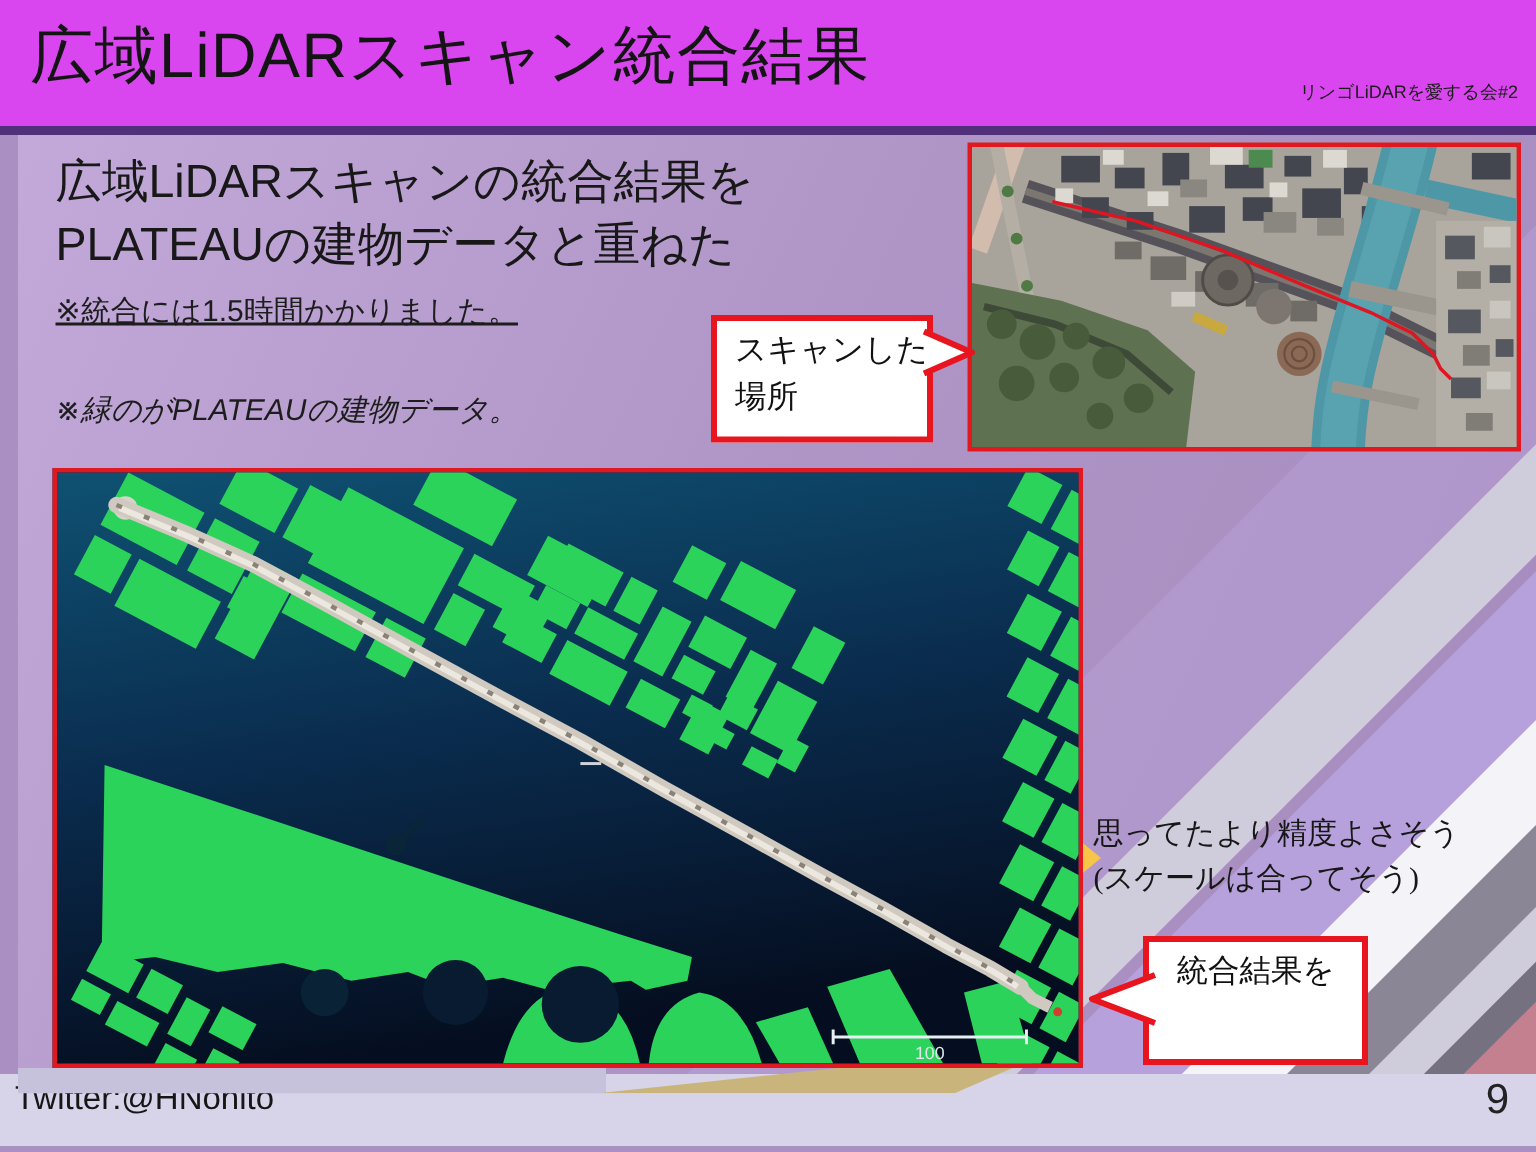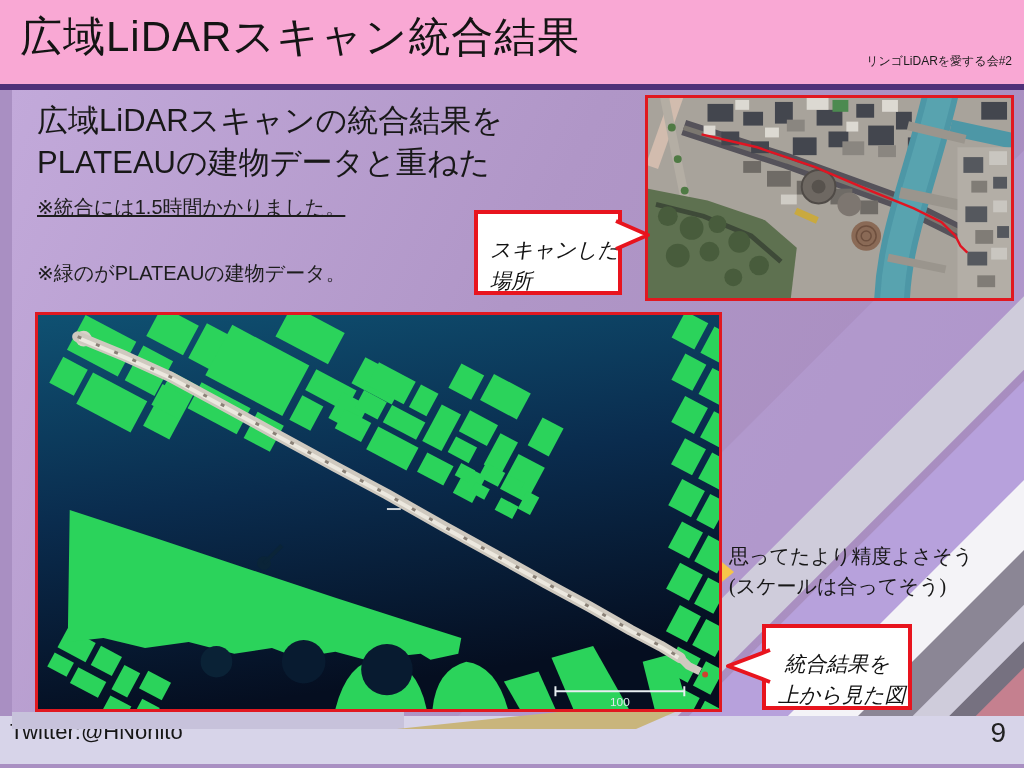--- a/index.html
+++ b/index.html
@@ -1,39 +1,39 @@
 <!DOCTYPE html>
 <html><head>
 <meta charset="utf-8">
 <style>
   html,body{margin:0;padding:0;background:#6b6b6b;}
   .slide{position:relative;width:1024px;height:768px;overflow:hidden;
          font-family:"Liberation Sans","DejaVu Sans",sans-serif;color:#161616;background:#a98fc2;}
   
-  .titlebar{position:absolute;left:0;top:0;width:1024px;height:84px;background:#f9a8d4;}
+  .titlebar{position:absolute;left:0;top:0;width:1024px;height:84px;background:#d946ef;}
   .slide-title{position:absolute;left:20px;top:9px;margin:0;font-size:42px;font-weight:400;
                letter-spacing:1px;color:#141414;white-space:nowrap;}
   .event-name{position:absolute;right:12px;top:53px;font-size:12px;color:#1c1c1c;white-space:nowrap;}
   .divider{position:absolute;left:0;width:1024px;background:#503179;}
   .divider.top{top:84px;height:6px;}
   .divider.bottom{top:729px;height:7px;background:#543383;}
   
   .footer{position:absolute;left:0;top:716px;width:1024px;height:48px;background:#d7d4e9;}
   .twitter{position:absolute;left:10px;top:3px;font-size:22px;color:#161616;}
   .page-number{position:absolute;right:18px;top:1px;font-size:28px;color:#222;}
   
   .body-area{position:absolute;left:12px;top:90px;width:1024px;height:639px;overflow:hidden;
              background:linear-gradient(115deg,#c2a9da 0%,#b096c7 45%,#a58abd 100%);}
   .stripe{position:absolute;width:1200px;transform:rotate(-45deg);z-index:0;}
   .heading{position:absolute;left:25px;top:10px;font-size:31px;line-height:42px;color:#181818;z-index:3;}
   .note{position:absolute;left:25px;font-size:20px;color:#1d1d1d;z-index:3;}
-  .note.n1{top:104px;text-decoration:underline;} .note.n2{top:170px;}
+  .note.n1{top:104px;text-decoration:underline;} .note.n2{top:170px;font-style:italic;}
   .comment{position:absolute;left:717px;top:451px;font-size:20px;line-height:30px;color:#171717;z-index:3;font-family:Liberation Serif, serif;}
   .callout{position:absolute;box-sizing:border-box;background:#fff;border:4px solid #e8141e;
-           font-size:21px;line-height:31px;color:#111;padding:20px 12px;z-index:4;white-space:nowrap;font-style:italic;}
+           font-size:21px;line-height:31px;color:#111;padding:4px 12px;z-index:4;white-space:nowrap;}
   .callout-arrow{position:absolute;z-index:5;}
   .fig{position:absolute;border:3px solid #e11820;z-index:2;}
   .fig svg{display:block;width:100%;height:100%;}
   .aerial-fig{left:633px;top:5px;width:363px;height:200px;background:#a8a39b;}
   .pc-fig{left:23px;top:222px;width:681px;height:394px;background:#0a2c4e;}
   .yellow-accent{position:absolute;left:705px;top:468px;width:0;height:0;z-index:1;
                  border-top:14px solid transparent;border-bottom:14px solid transparent;
                  border-left:17px solid #f6c54a;}
   .under-strip{position:absolute;left:0;top:622px;width:392px;height:17px;background:#c7c2db;z-index:1;}
   .tan-wedge{position:absolute;left:385px;top:622px;width:278px;height:17px;background:#c9b57c;z-index:1;
@@ -297,21 +297,20 @@
         <g>
           <path d="M522,382 L652,382" stroke="#e8eef2" stroke-width="2"></path>
           <path d="M522,377 L522,387 M652,377 L652,387" stroke="#e8eef2" stroke-width="2"></path>
           <text x="587" y="397" font-size="12" fill="#dfe7ec" text-anchor="middle">100</text>
         </g>
       </svg>
     </div>
 
     <div class="callout" style="left:750px;top:534px;width:150px;height:86px;text-align:center;">
       <div>統合結果を</div>
-      <div>上から見た図</div>
     </div>
     <svg class="callout-arrow" style="left:712px;top:557px;" width="48" height="38" viewBox="0 0 48 38">
       <path d="M46,3 L4,19 L46,35" fill="#ffffff" stroke="#e8141e" stroke-width="4" stroke-linejoin="round"></path>
     </svg>
 
   </div>
 
   <div class="divider bottom"></div>
   <div class="footer">
     <div class="twitter">Twitter:@HNohito</div>

